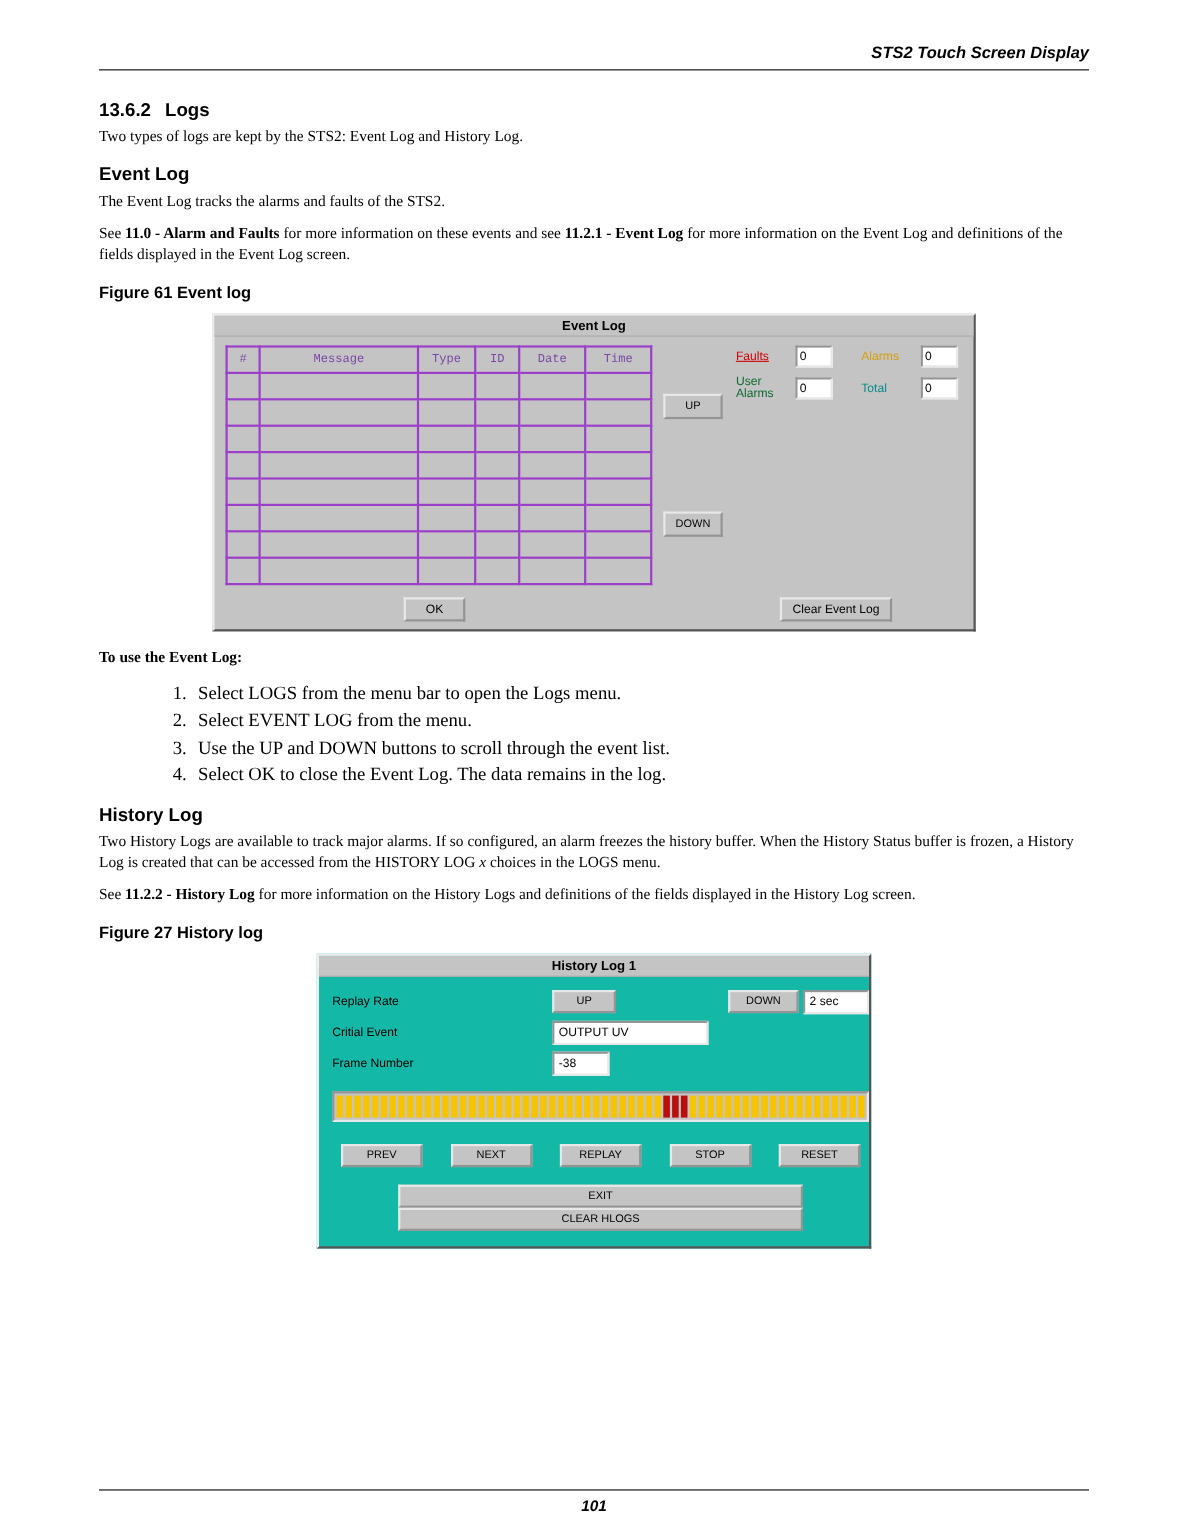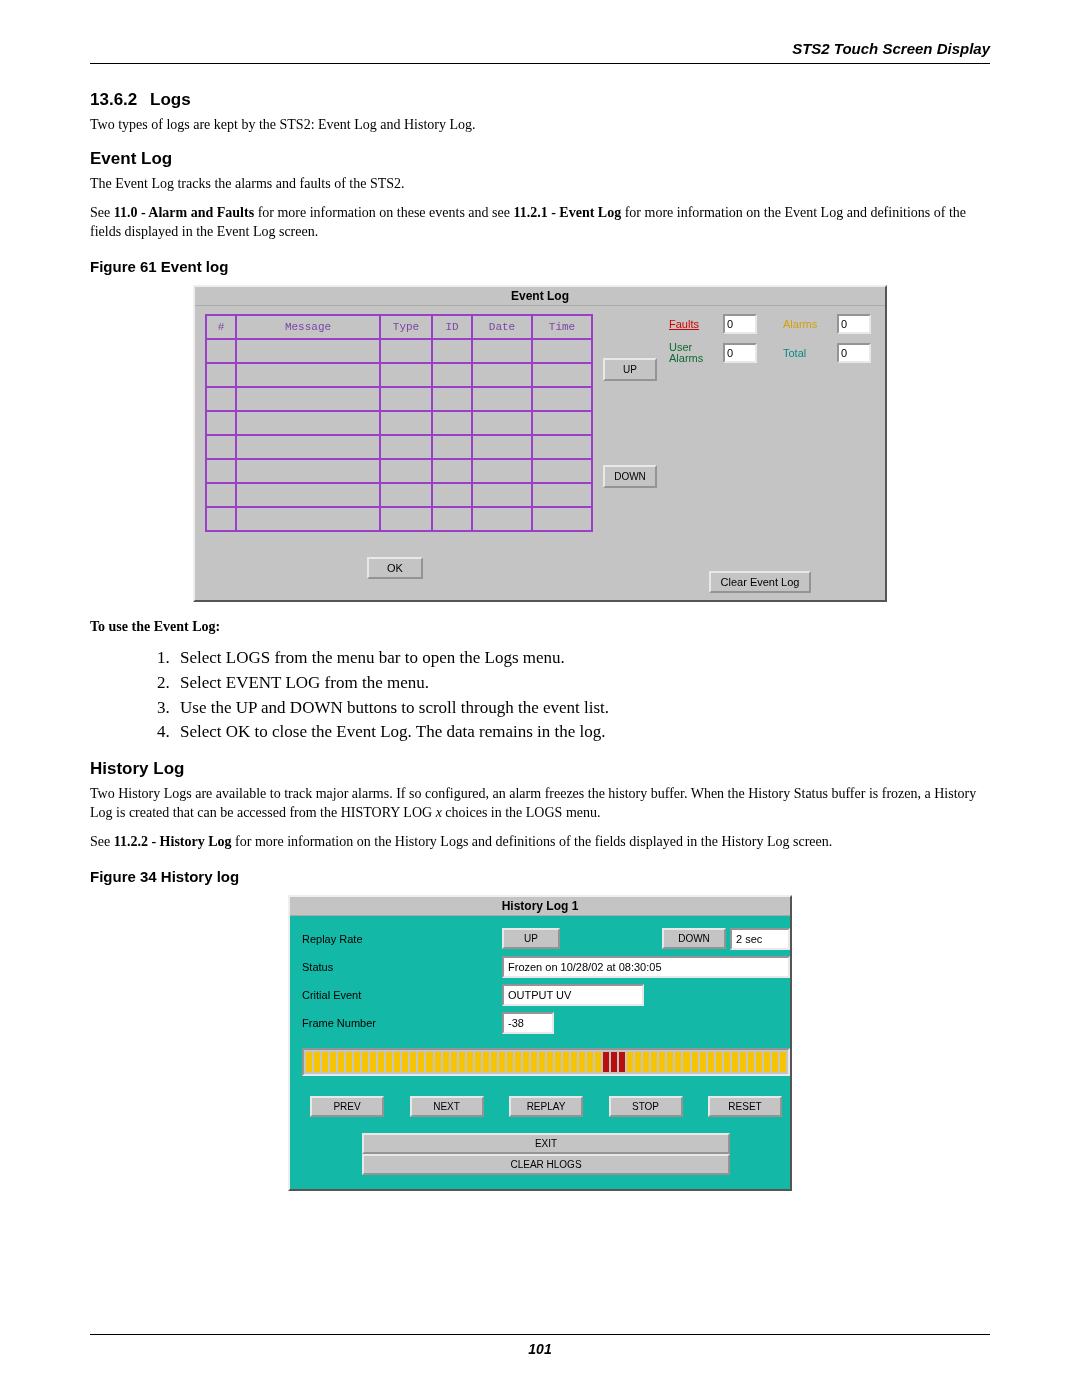--- a/index.html
+++ b/index.html
@@ -144,21 +144,21 @@
     margin-left: 2px;
   }
   .counters-grid { display: grid; grid-template-columns: auto auto; column-gap: 26px; }
 
   .win61-foot {
     display: flex;
     padding: 6px 10px 10px 10px;
     align-items: center;
   }
   .win61-foot .ok-wrap { flex: 0 0 380px; text-align: center; }
-  .win61-foot .clear-wrap { flex: 1; text-align: center; padding-left: 60px; margin-top: 28px; }
+  .win61-foot .clear-wrap { flex: 1; text-align: center; padding-left: 60px; }
   .btn-wide {
     background: #c4c4c4;
     border: 2px outset #e8e8e8;
     font-size: 11px;
     padding: 3px 18px;
   }
   .btn-wider { padding: 3px 10px; }
 
   
   .win62 {
@@ -214,21 +214,21 @@
   }
   .btnrow2 {
     display: flex;
     justify-content: space-around;
     padding: 10px 60px 4px 60px;
     flex-direction: column;
   }
 
   .page-foot {
     position: absolute;
-    bottom: 40px;
+    bottom: 20px;
     left: 90px;
     right: 90px;
     border-top: 1.5px solid #000;
     text-align: center;
     font-family: Arial, Helvetica, sans-serif;
     font-style: italic;
     font-weight: bold;
     font-size: 14px;
     padding-top: 6px;
   }
@@ -375,37 +375,33 @@
   </ol>
 
   <div class="subhead indent">History Log</div>
   <div class="body-text indent">
     <span>Two History Logs are available to track major alarms. If so configured, an alarm freezes the history buffer. When the History Status buffer is frozen, a History Log is created that can be accessed from the HISTORY LOG </span><span class="ital">x</span><span> choices in the LOGS menu.</span>
   </div>
   <div class="body-text indent">
     <span>See </span><span class="bold">11.2.2 - History Log</span><span> for more information on the History Logs and definitions of the fields displayed in the History Log screen.</span>
   </div>
 
-  <div class="fig-caption">Figure 34   History log</div>
+  <div class="fig-caption">Figure 27   History log</div>
 
   <div class="win62">
     <div class="win-title">History Log 1</div>
     <div class="win62-body">
       <div class="hrow">
         <span class="hlab">Replay Rate</span>
         <span class="btn62" style="min-width:34px;">UP</span>
         <span style="flex:1;"></span>
         <span class="btn62" style="min-width:40px;">DOWN</span>
         <span class="hfield" style="width:48px;margin-left:4px;">2 sec</span>
       </div>
       <div class="hrow">
-        <span class="hlab">Status</span>
-        <span class="hfield" style="flex:1;">Frozen on 10/28/02 at 08:30:05</span>
-      </div>
-      <div class="hrow">
         <span class="hlab">Critial Event</span>
         <span class="hfield" style="width:130px;">OUTPUT UV</span>
       </div>
       <div class="hrow">
         <span class="hlab">Frame Number</span>
         <span class="hfield" style="width:40px;">-38</span>
       </div>
 
       <div class="progress" id="progress-bar">
           <div class="seg"></div>

